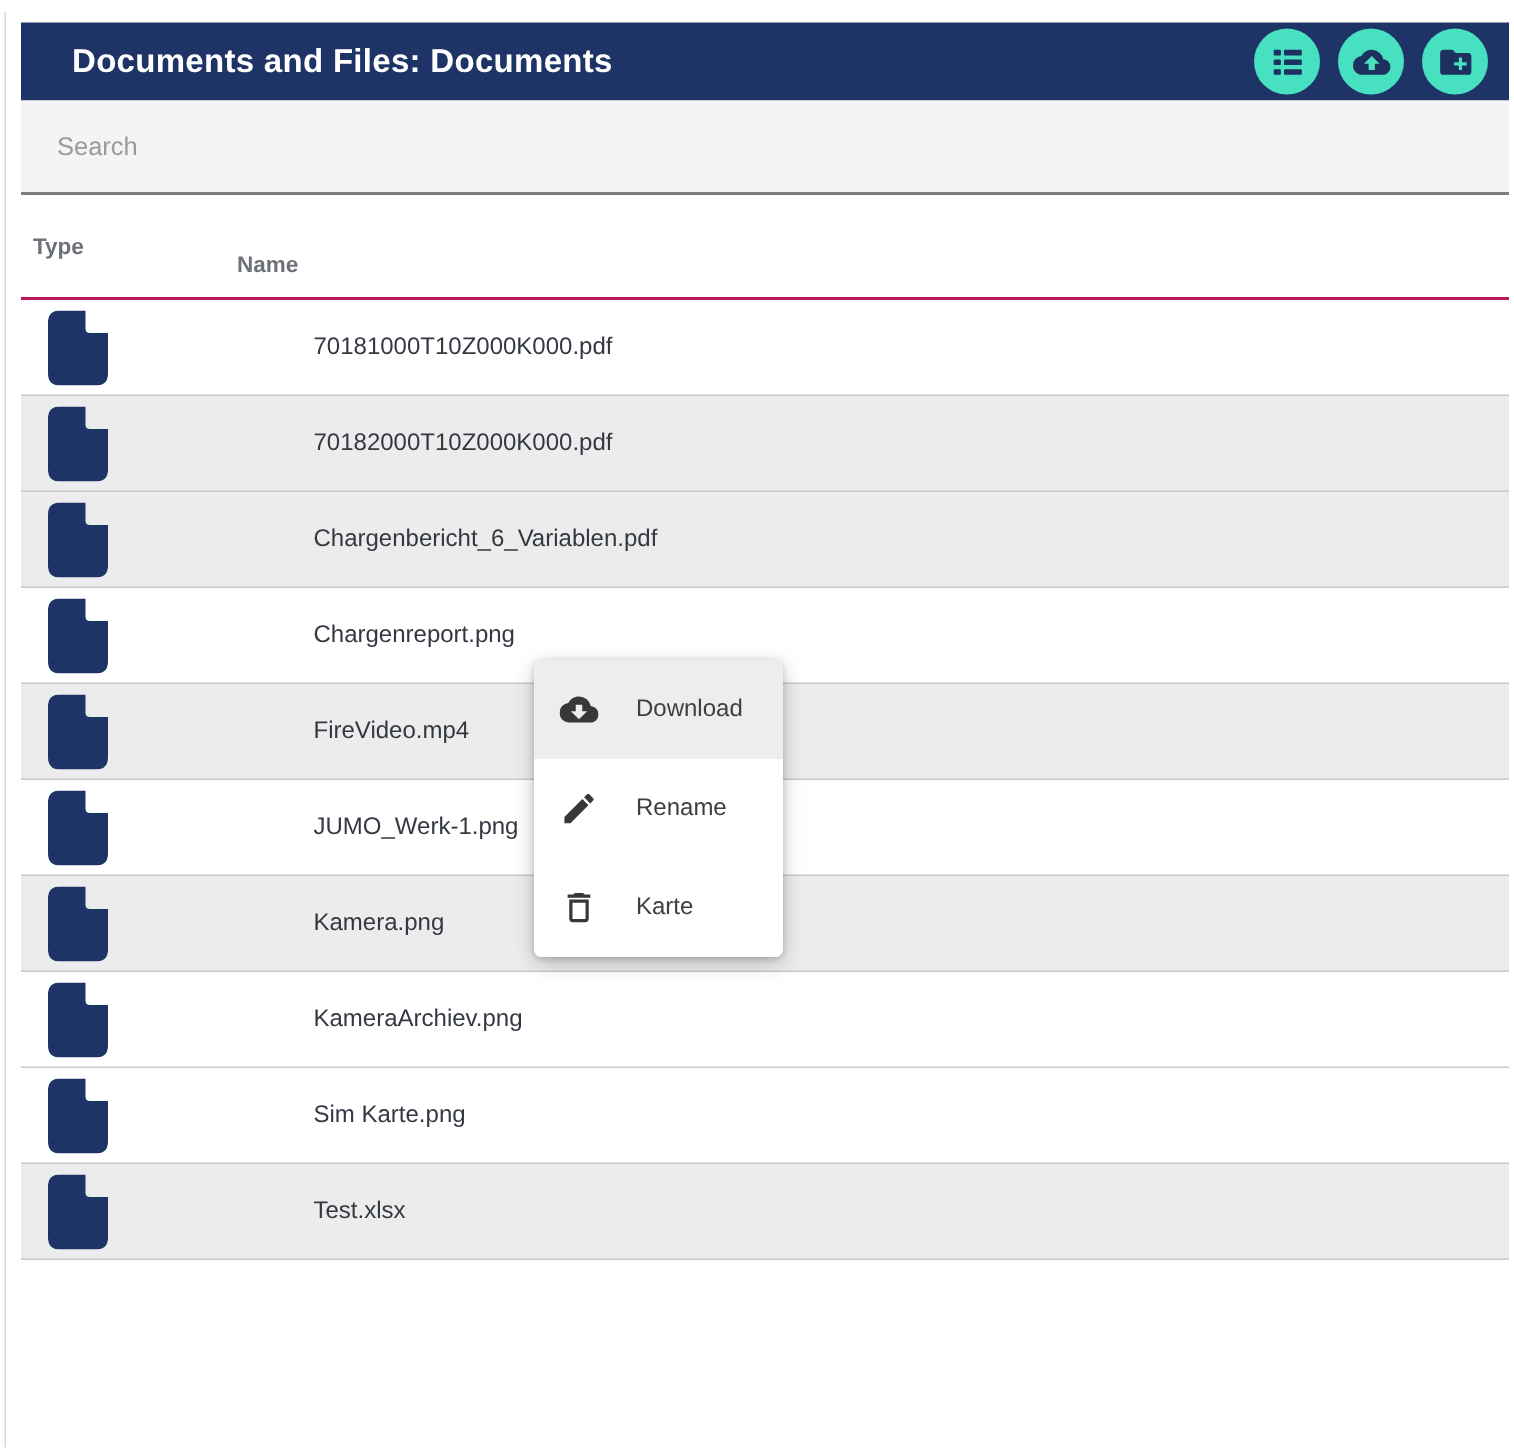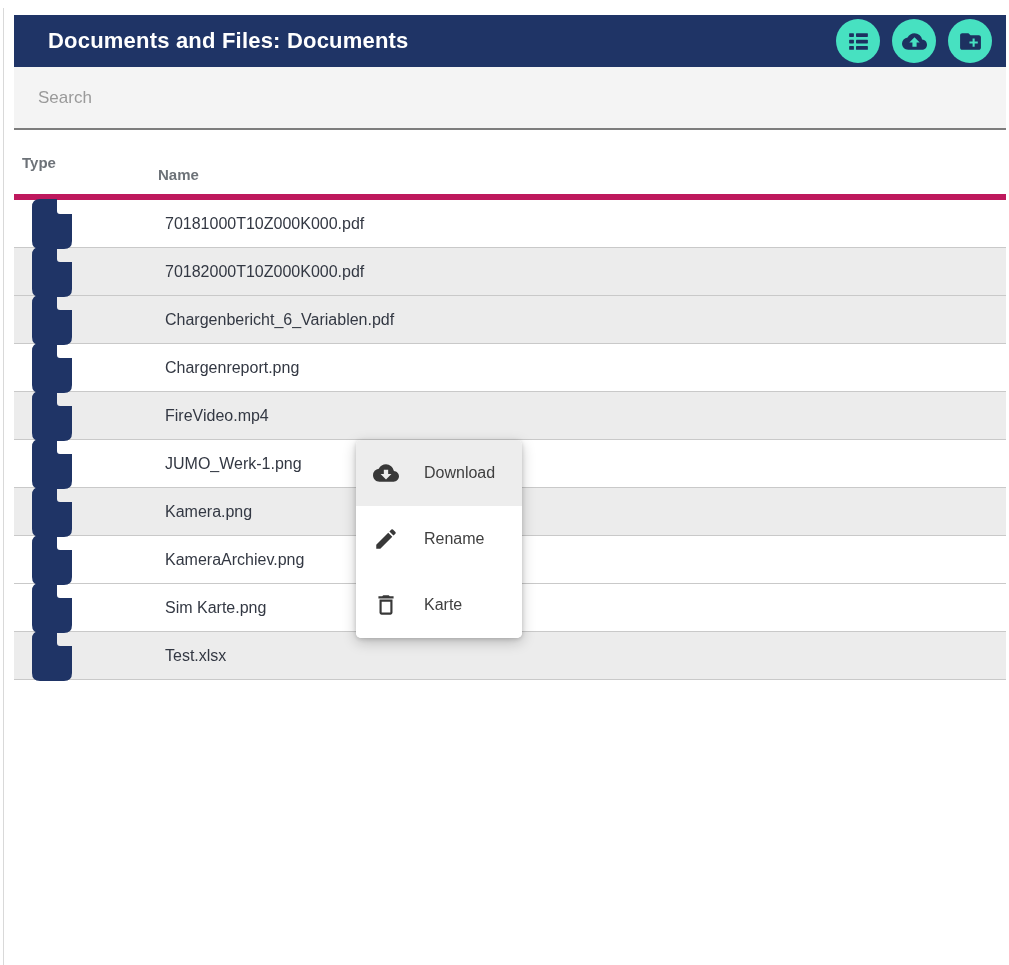--- a/index.html
+++ b/index.html
@@ -62,34 +62,35 @@
     font-size: 17px;
     font-family: inherit;
     color: #444;
   }
   .searchbar input::placeholder { color: #9a9a9a; opacity: 1; }
 
   
   .thead {
     height: 70px;
     background: #ffffff;
-    border-bottom: 6px solid #be185d;
+    border-bottom: 2px solid #be185d;
     display: flex; align-items: center;
     color: #6d7278;
     font-size: 15px;
     font-weight: 700;
   }
   .col-type { width: 144px; padding-left: 8px; }
   .col-name { flex: 1; margin-top: 24px; }
 
   .row {
-    height: 48px;
+    height: 64px;
     display: flex; align-items: center;
     background: #ffffff;
     border-bottom: 1px solid #c9c9c9;
+    gap: 44px;
   }
   .row.alt { background: #ececec; }
   .cell-type { width: 144px; padding-left: 18px; }
   .file-icon { display: block; width: 40px; height: 50px; }
   .file-icon svg { width: 40px; height: 50px; display: block; color: #1f3466; }
   .cell-name {
     flex: 1;
     padding-left: 7px;
     font-size: 16px;
     color: #333843;

